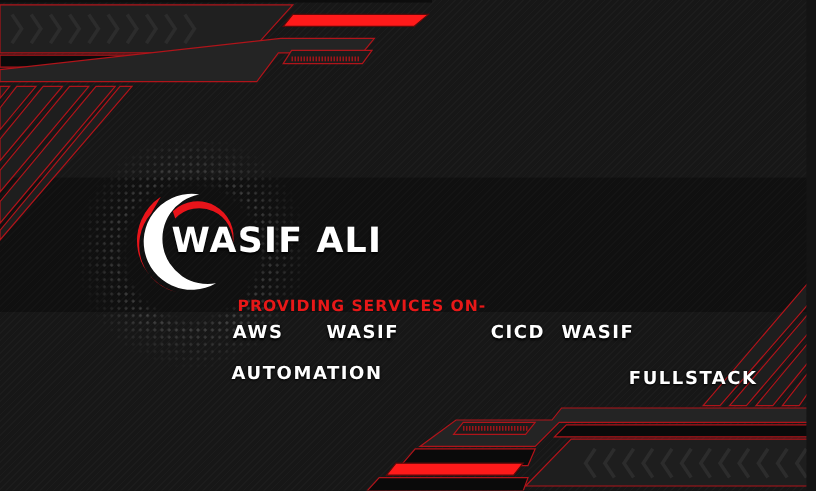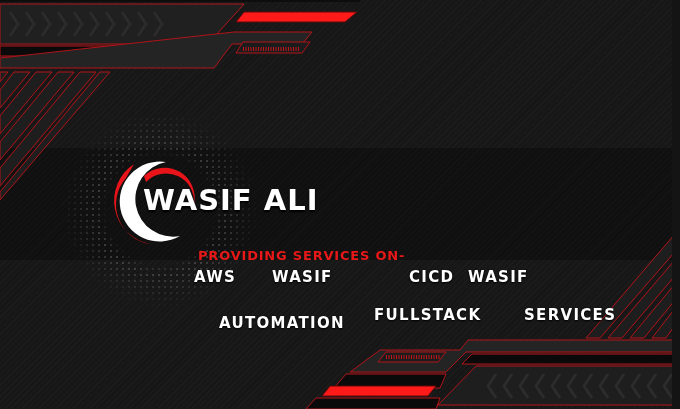--- a/index.html
+++ b/index.html
@@ -126,16 +126,15 @@
     <path d="M40,20 A30,30 0 0,1 90,48 A28,28 0 0,0 42,26 Z" fill="#e8141a"></path>
   </svg>
 
   <div class="title">WASIF ALI</div>
   <div class="tagline">PROVIDING SERVICES ON-</div>
 
   <div class="svc" style="left:194px; top:270px;">AWS</div>
   <div class="svc" style="left:272px; top:270px;">WASIF</div>
   <div class="svc" style="left:377px; top:270px;margin-left:32px;">CICD</div>
   <div class="svc" style="left:468px; top:270px;">WASIF</div>
-  <div class="svc" style="left:193px; top:316px;margin-left:26px;">AUTOMATION</div>
-  <div class="svc" style="left:374px; top:308px;">FULLSTACK</div>
-  <div class="svc" style="left:524px; top:308px;">SERVICES</div>
+  <div class="svc" style="left:193px; top:304px;">AUTOMATION</div>
+  <div class="svc" style="left:524px; top:308px;">FULLSTACK</div>
 </div>
 
 </body></html>

